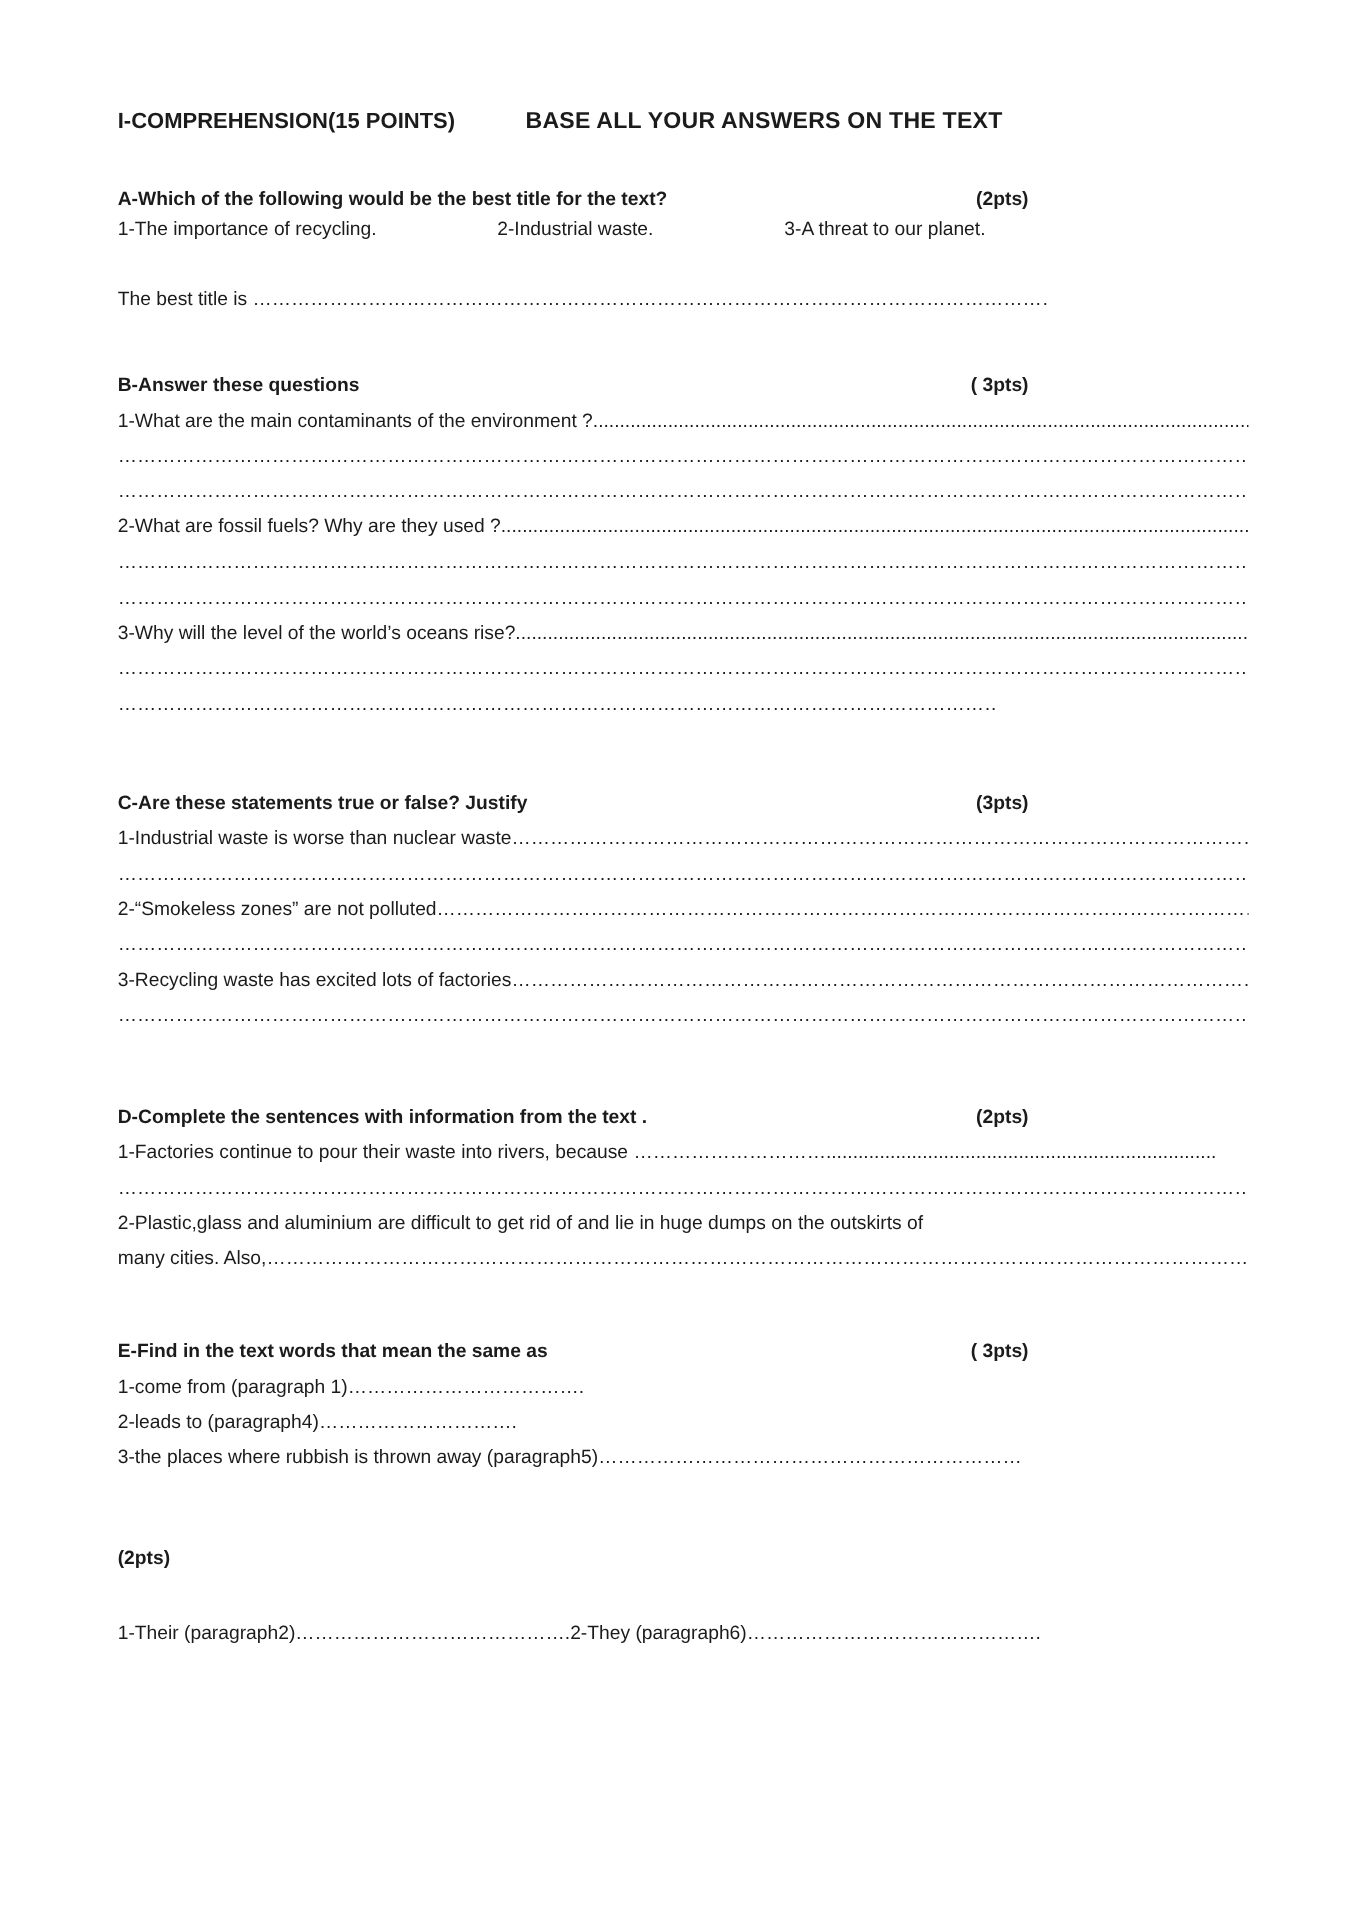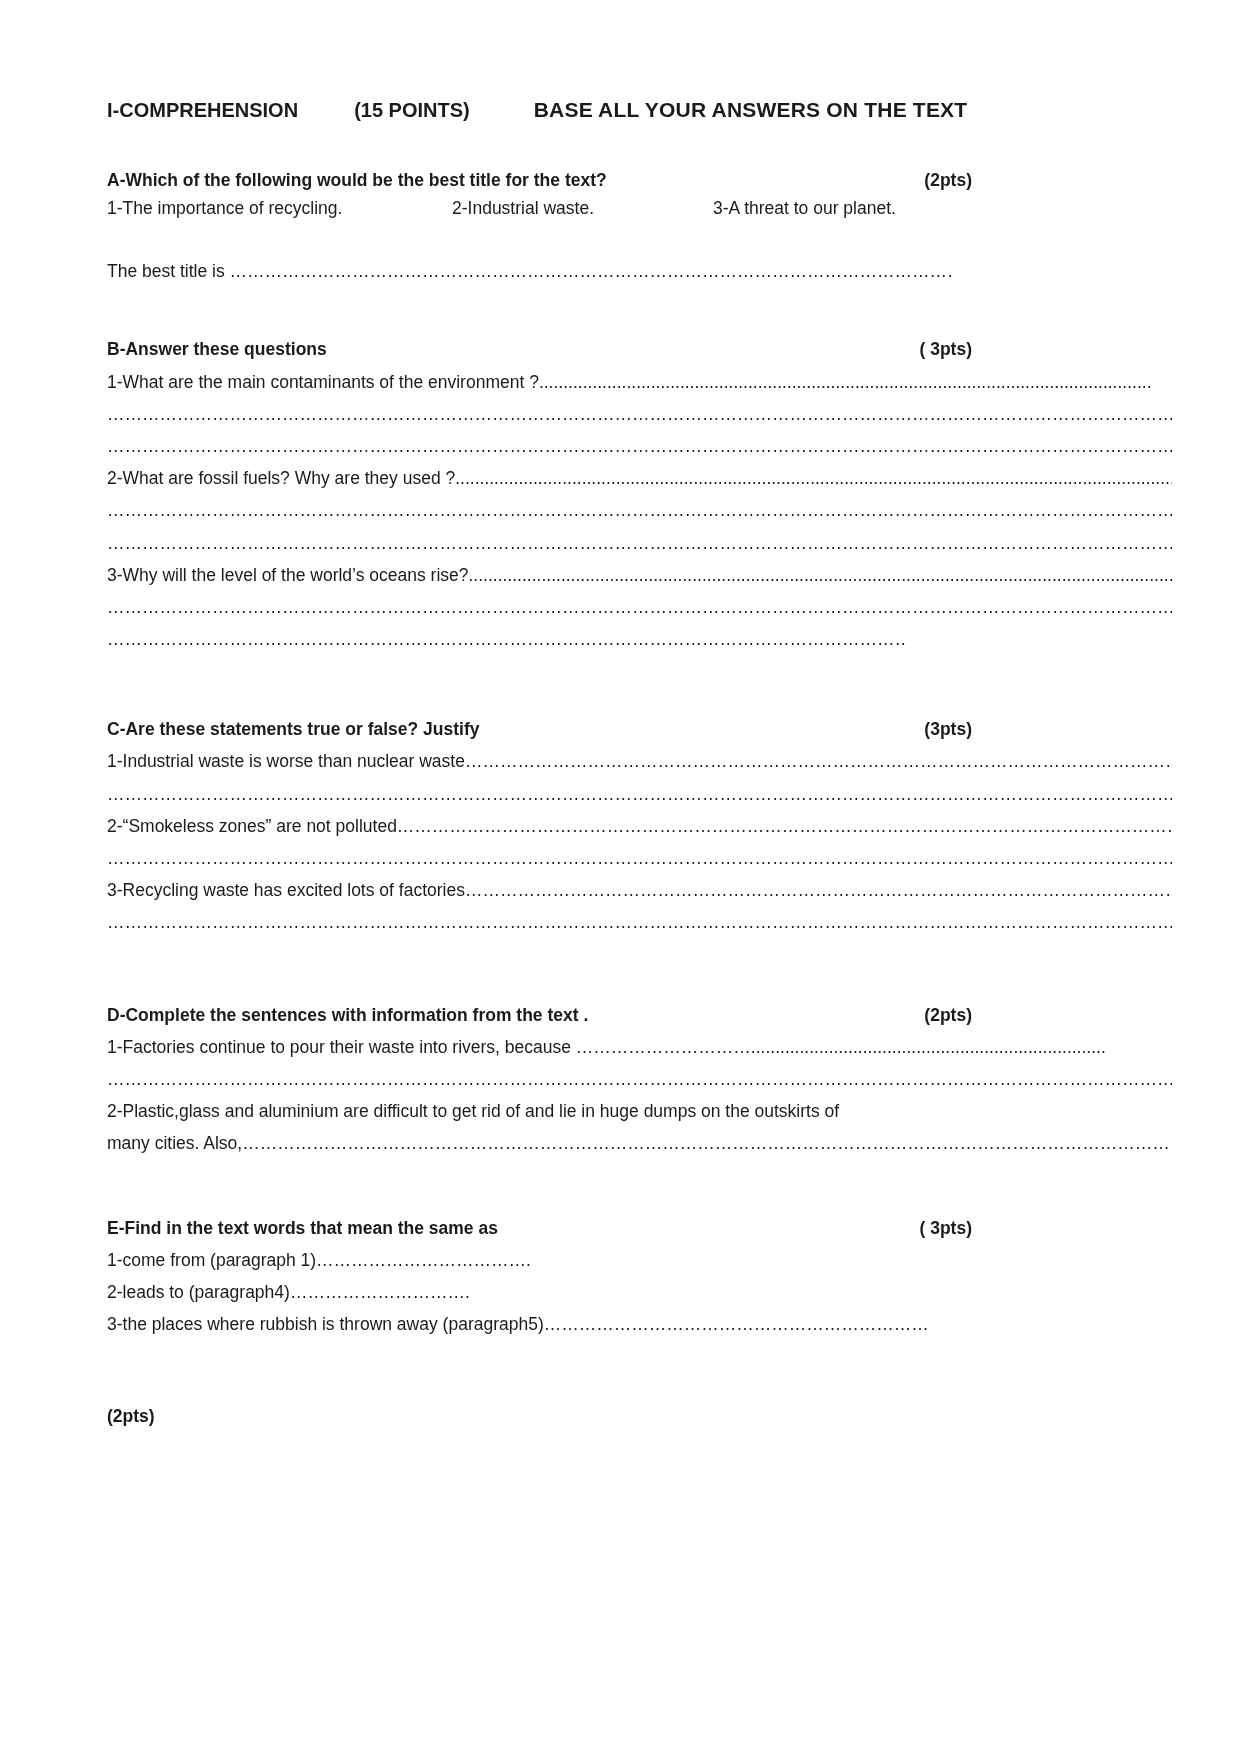--- a/index.html
+++ b/index.html
@@ -2,31 +2,31 @@
 <html><head>
 <meta charset="utf-8">
 <style>
   html, body { margin: 0; padding: 0; background: #ffffff; }
   .page {
     width: 1240px;
     height: 1754px;
     box-sizing: border-box;
     background: #ffffff;
     color: #1b1b1b;
-    padding: 98px 68px 60px 107px;
+    padding: 98px 105px 60px 107px;
     font-family: "Liberation Sans", sans-serif;
     font-size: 17.5px;
     overflow: hidden;
   }
   p { margin: 0; line-height: 1.84; gap: 35px; }
 
   
   .doc-header { display: flex; align-items: baseline; font-weight: 700; }
   .doc-title { font-size: 20px; }
-  .doc-points { font-size: 20px; margin-left: 56px; }
+  .doc-points { font-size: 20px; }
   .doc-instruction { font-size: 21px; margin-left: 64px; letter-spacing: 0.2px; }
 
   
   .sec-head { display: flex; justify-content: space-between; font-weight: 700; }
   .sec-head .pts { margin-right: 200px; white-space: nowrap; }
 
   
   .fill { white-space: nowrap; overflow: hidden; }
   .w845 { width: 845px; }
   .w800 { width: 800px; }
@@ -132,15 +132,16 @@
     </p>
     <p>1-come from (paragraph 1)……………………………….</p>
     <p>2-leads to (paragraph4)………………………….</p>
     <p>3-the places where rubbish is thrown away (paragraph5)…………………………………………………………</p>
   </div>
 
   <div class="sec-f">
     <p class="sec-head">
       <span class="pts">(2pts)</span>
     </p>
+    <p class="f-answer fill">1-Their  (paragraph2)…………………………………….2-They   (paragraph6)……………………………………….</p>
   </div>
 
 </div>
 
 </body></html>

